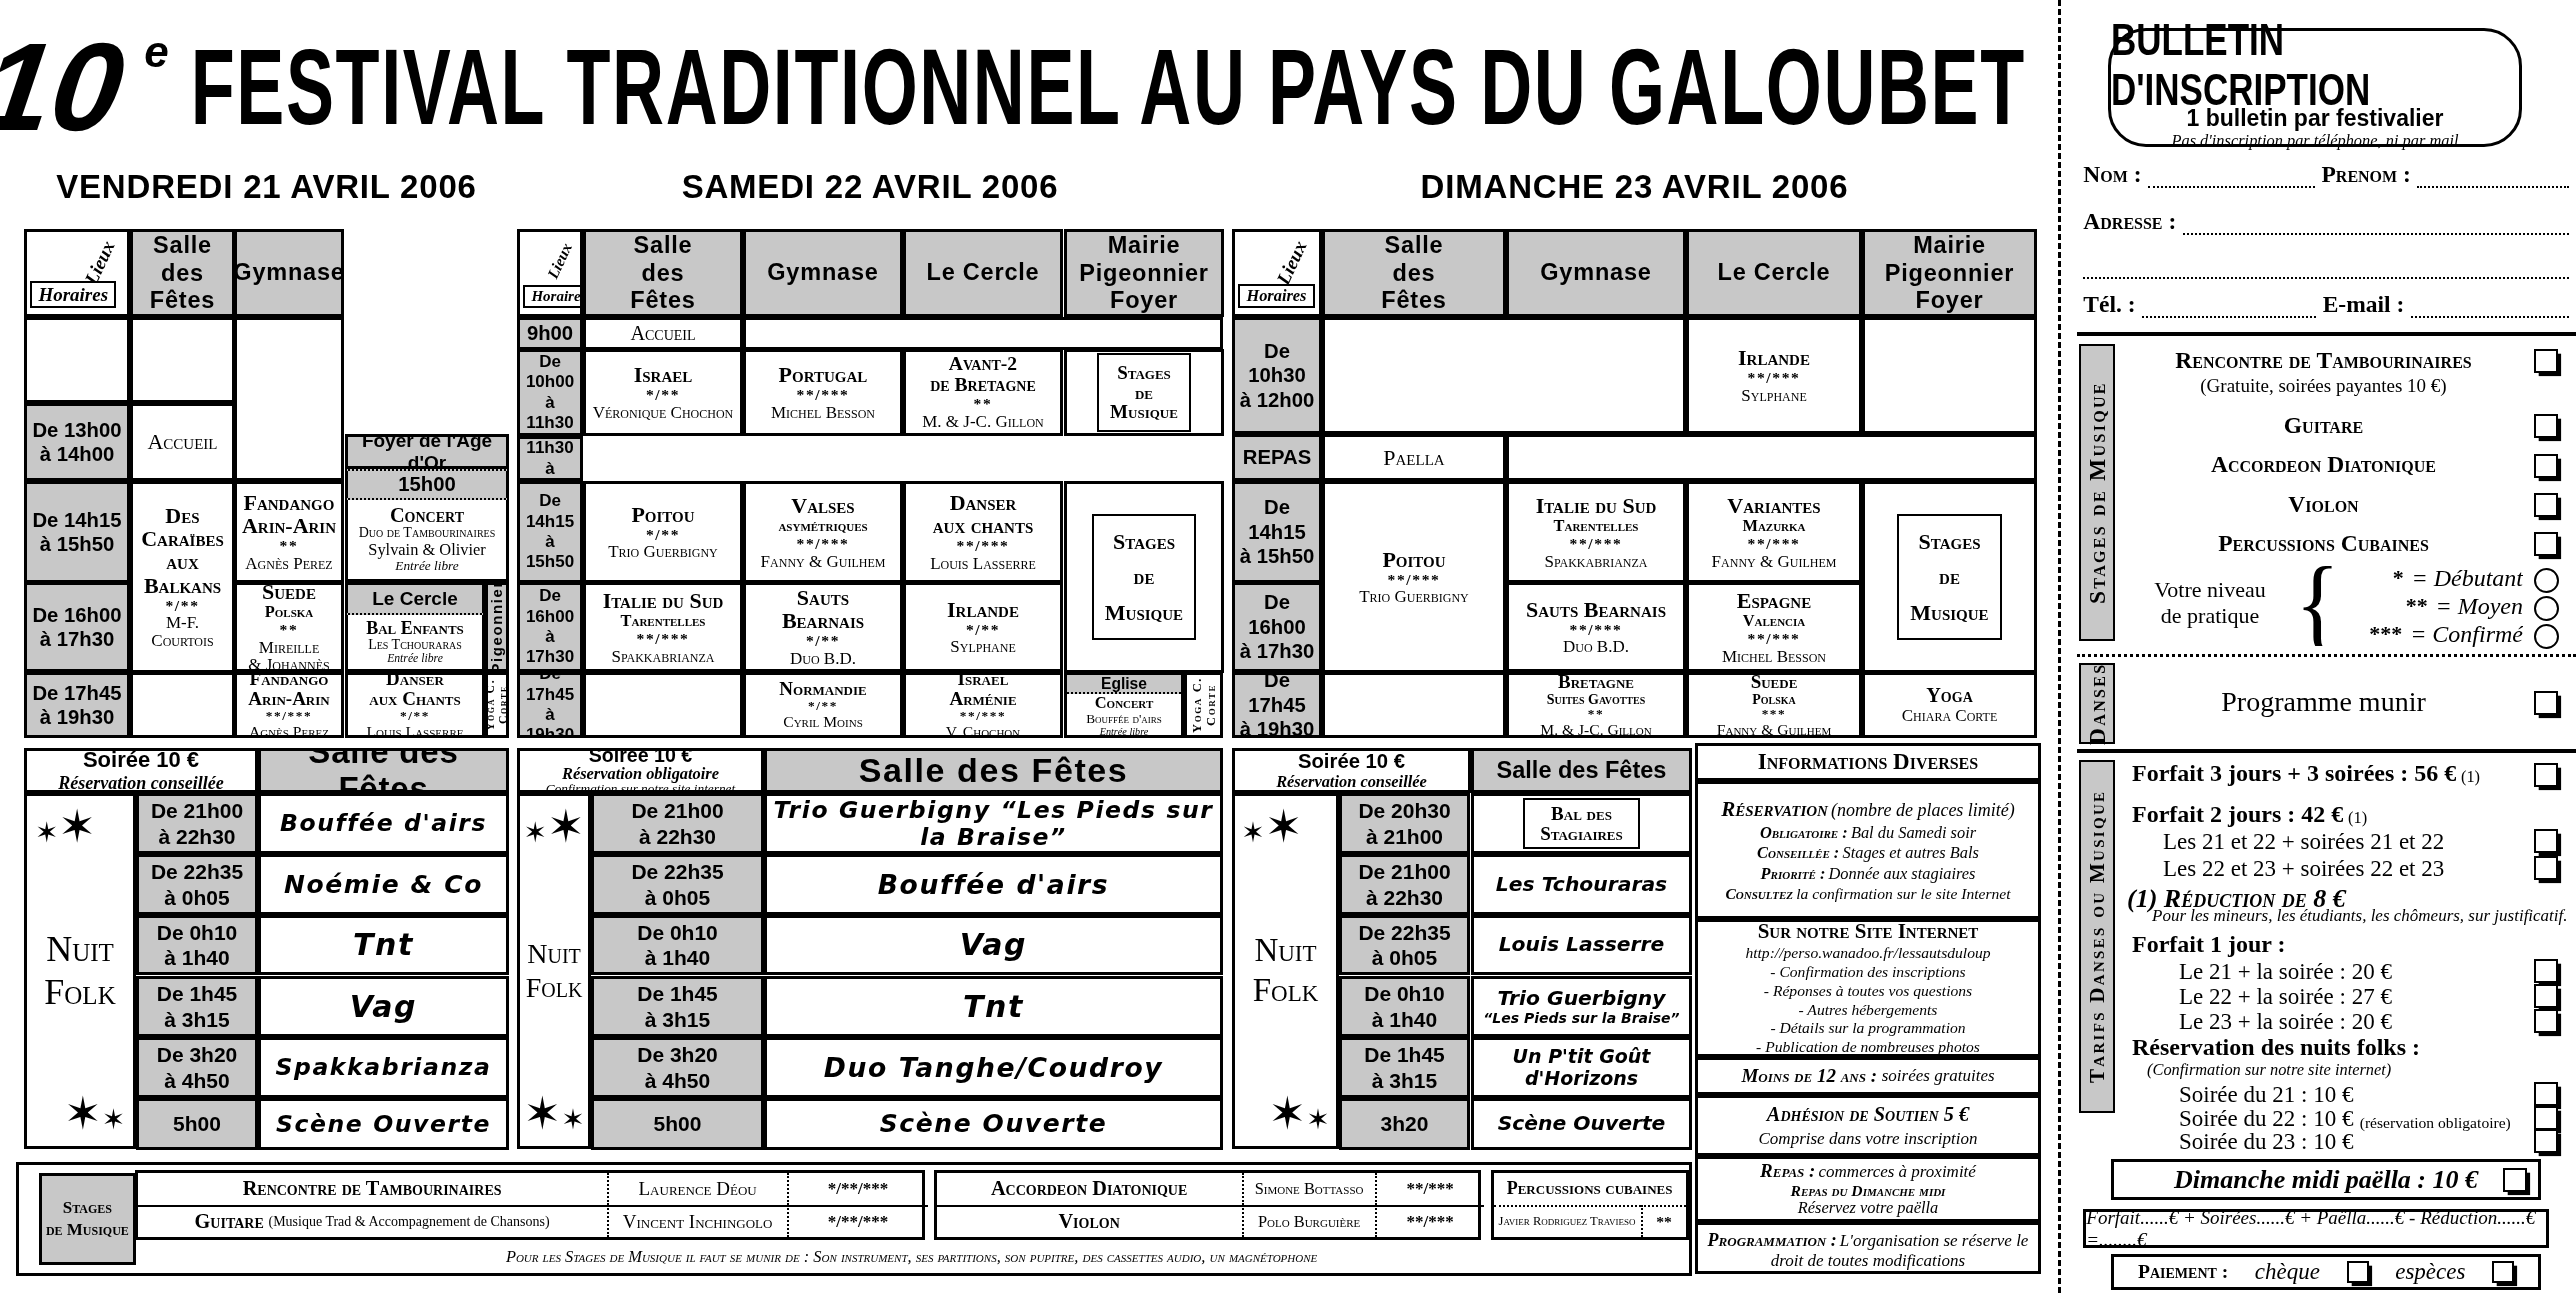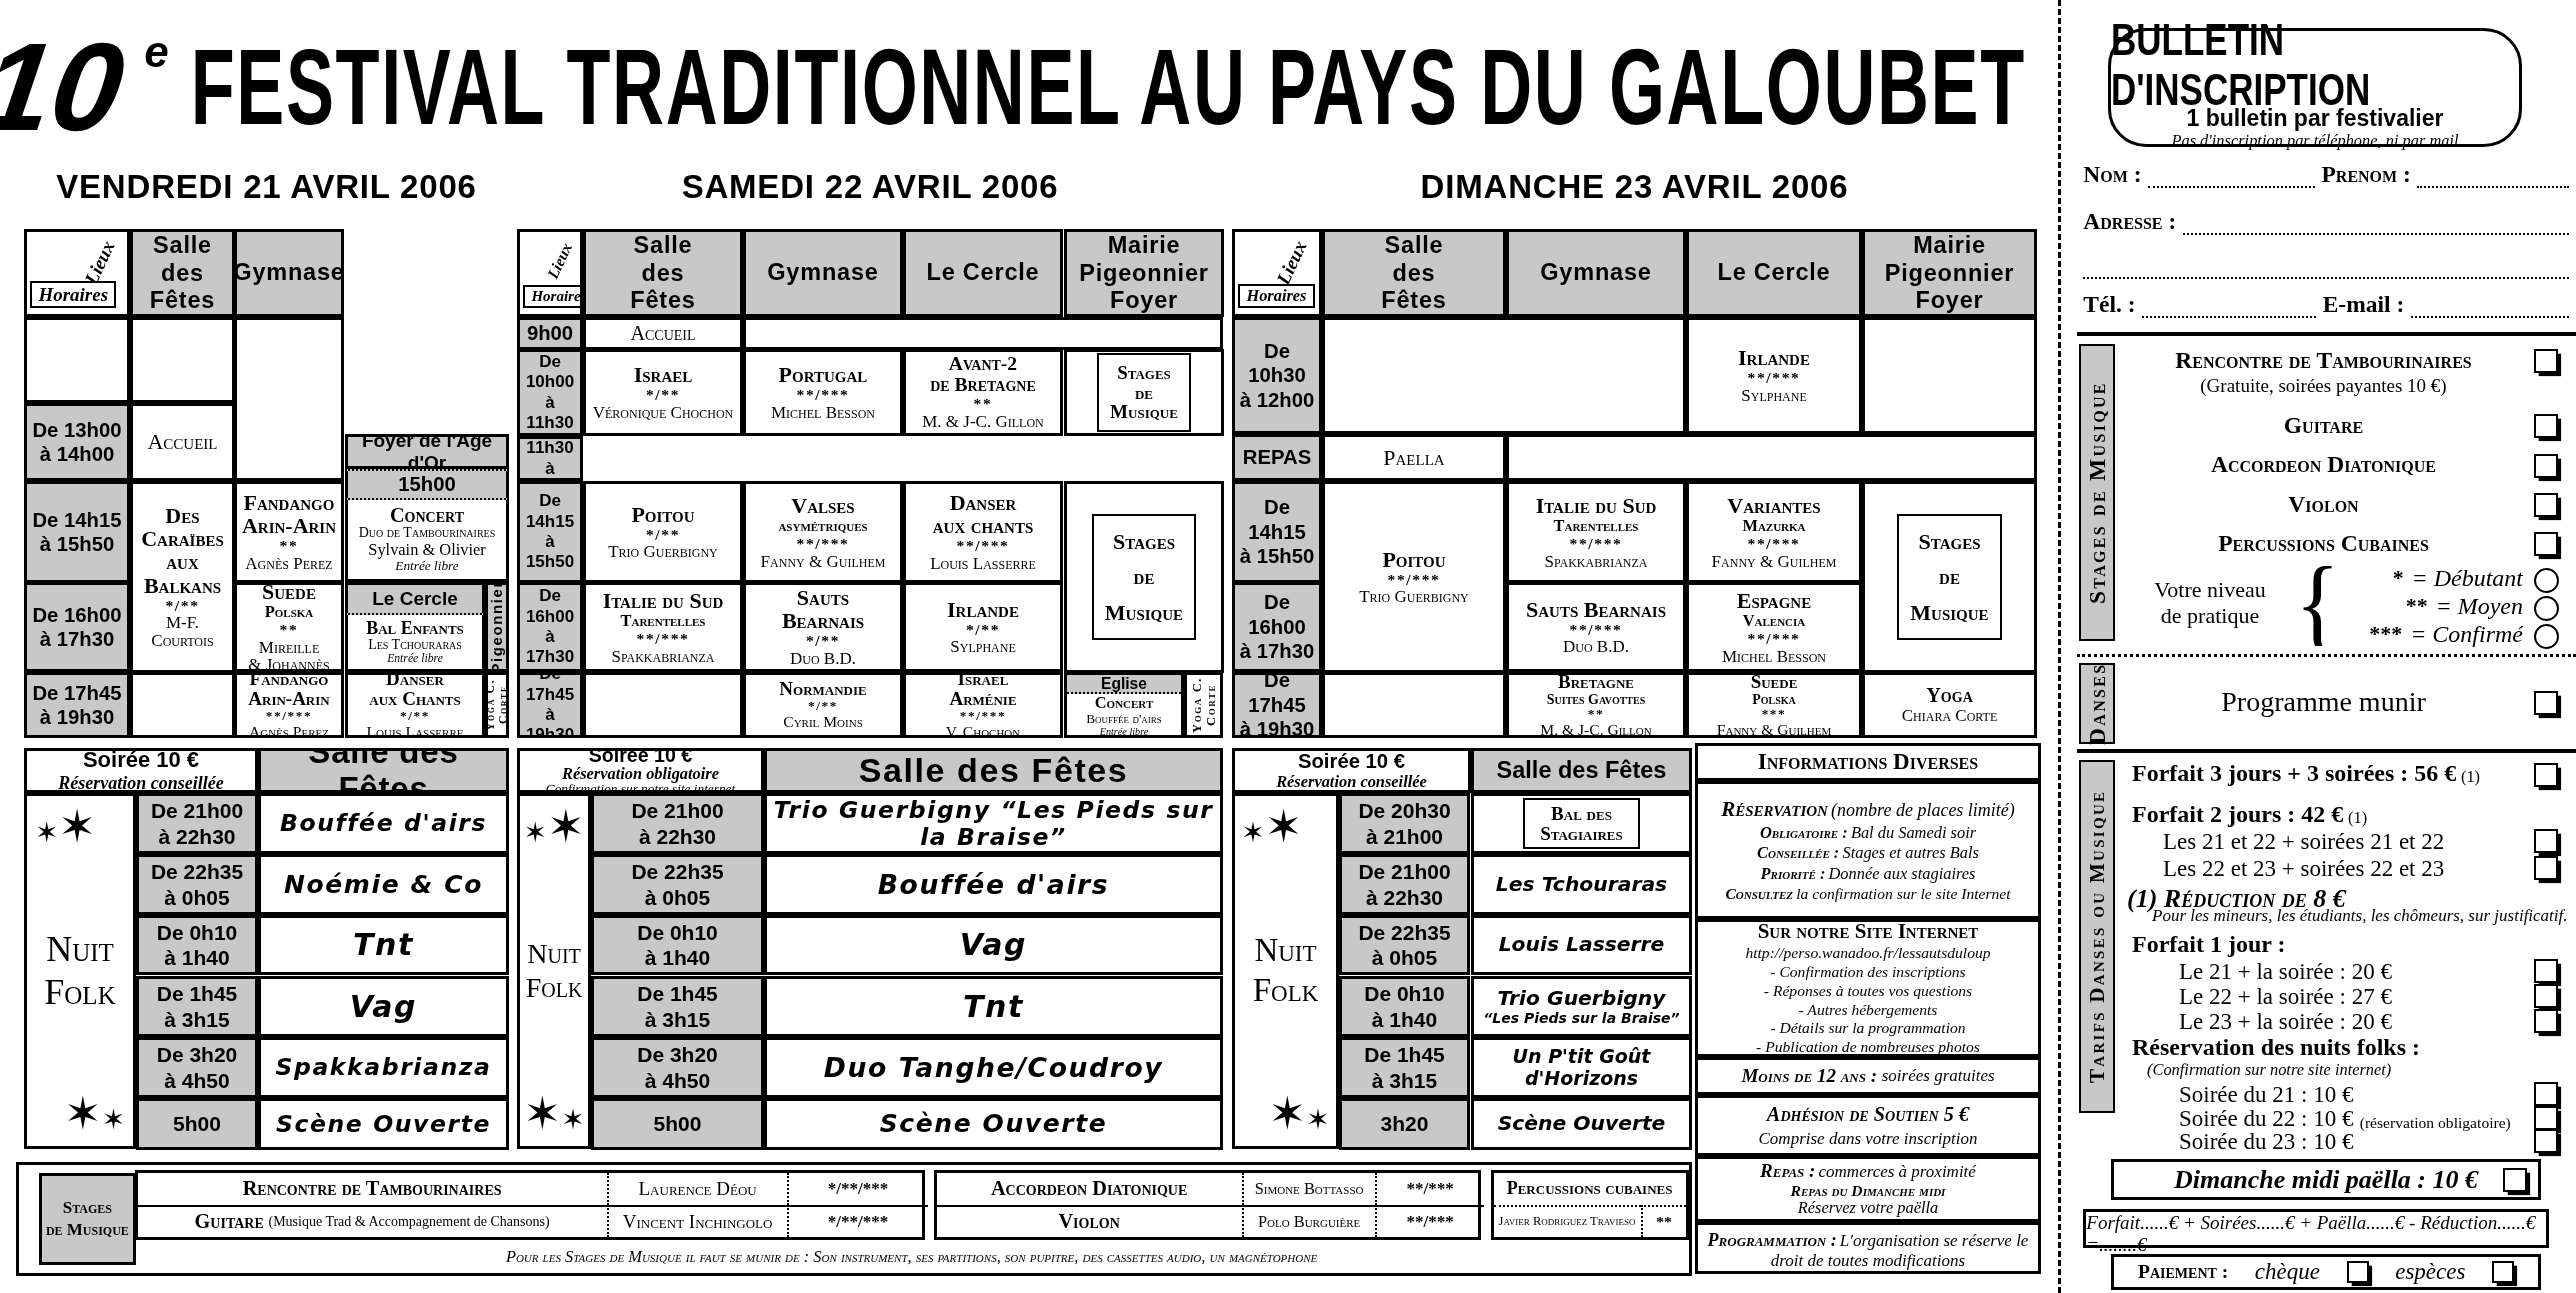--- a/index.html
+++ b/index.html
@@ -726,21 +726,21 @@
     <div class="cb" style="left:457px;top:1106px"></div>
     <div class="frow" style="left:102px;top:1129px;width:344px">
         <span data-bind="bulletin.tarifs.nuits_items.2" style="font-size:23px">Soirée du 23 : 10 €</span>
       </div>
     <div class="cb" style="left:457px;top:1129px"></div>
 
     <div class="abs" style="left:34px;top:1159px;width:430px;height:41px;border:3.9px solid #000;display:flex;align-items:center;justify-content:center">
         <span class="it" data-bind="bulletin.paella" style="font-size:26px;font-weight:bold">Dimanche midi paëlla : 10 €</span>
       </div>
     <div class="cb" style="left:426px;top:1168px"></div>
-    <div class="abs" style="left:6.3px;top:1209px;width:466px;height:39px;border:3.9px solid #000;display:flex;align-items:flex-start;justify-content:center">
+    <div class="abs" style="left:6.3px;top:1209px;width:466px;height:39px;border:3.9px solid #000;display:flex;align-items:center;justify-content:center">
         <span class="it" data-bind="bulletin.total" style="font-size:19px">Forfait......€  +  Soirées......€  +  Paëlla......€  -  Réduction......€  =........€</span>
       </div>
     <div class="abs" style="left:34px;top:1254px;width:430px;height:36px;border:3.9px solid #000;display:flex;align-items:center;justify-content:center;gap:26.6px">
       <span class="sc" data-bind="bulletin.paiement.label" style="font-weight:bold;font-size:19.6px">Paiement :</span>
       <span class="it" data-bind="bulletin.paiement.cheque" style="font-size:23px">chèque</span>
         <span class="cbi"></span>
       <span class="it" data-bind="bulletin.paiement.especes" style="font-size:23px">espèces</span>
         <span class="cbi"></span>
     </div>
   </div>

